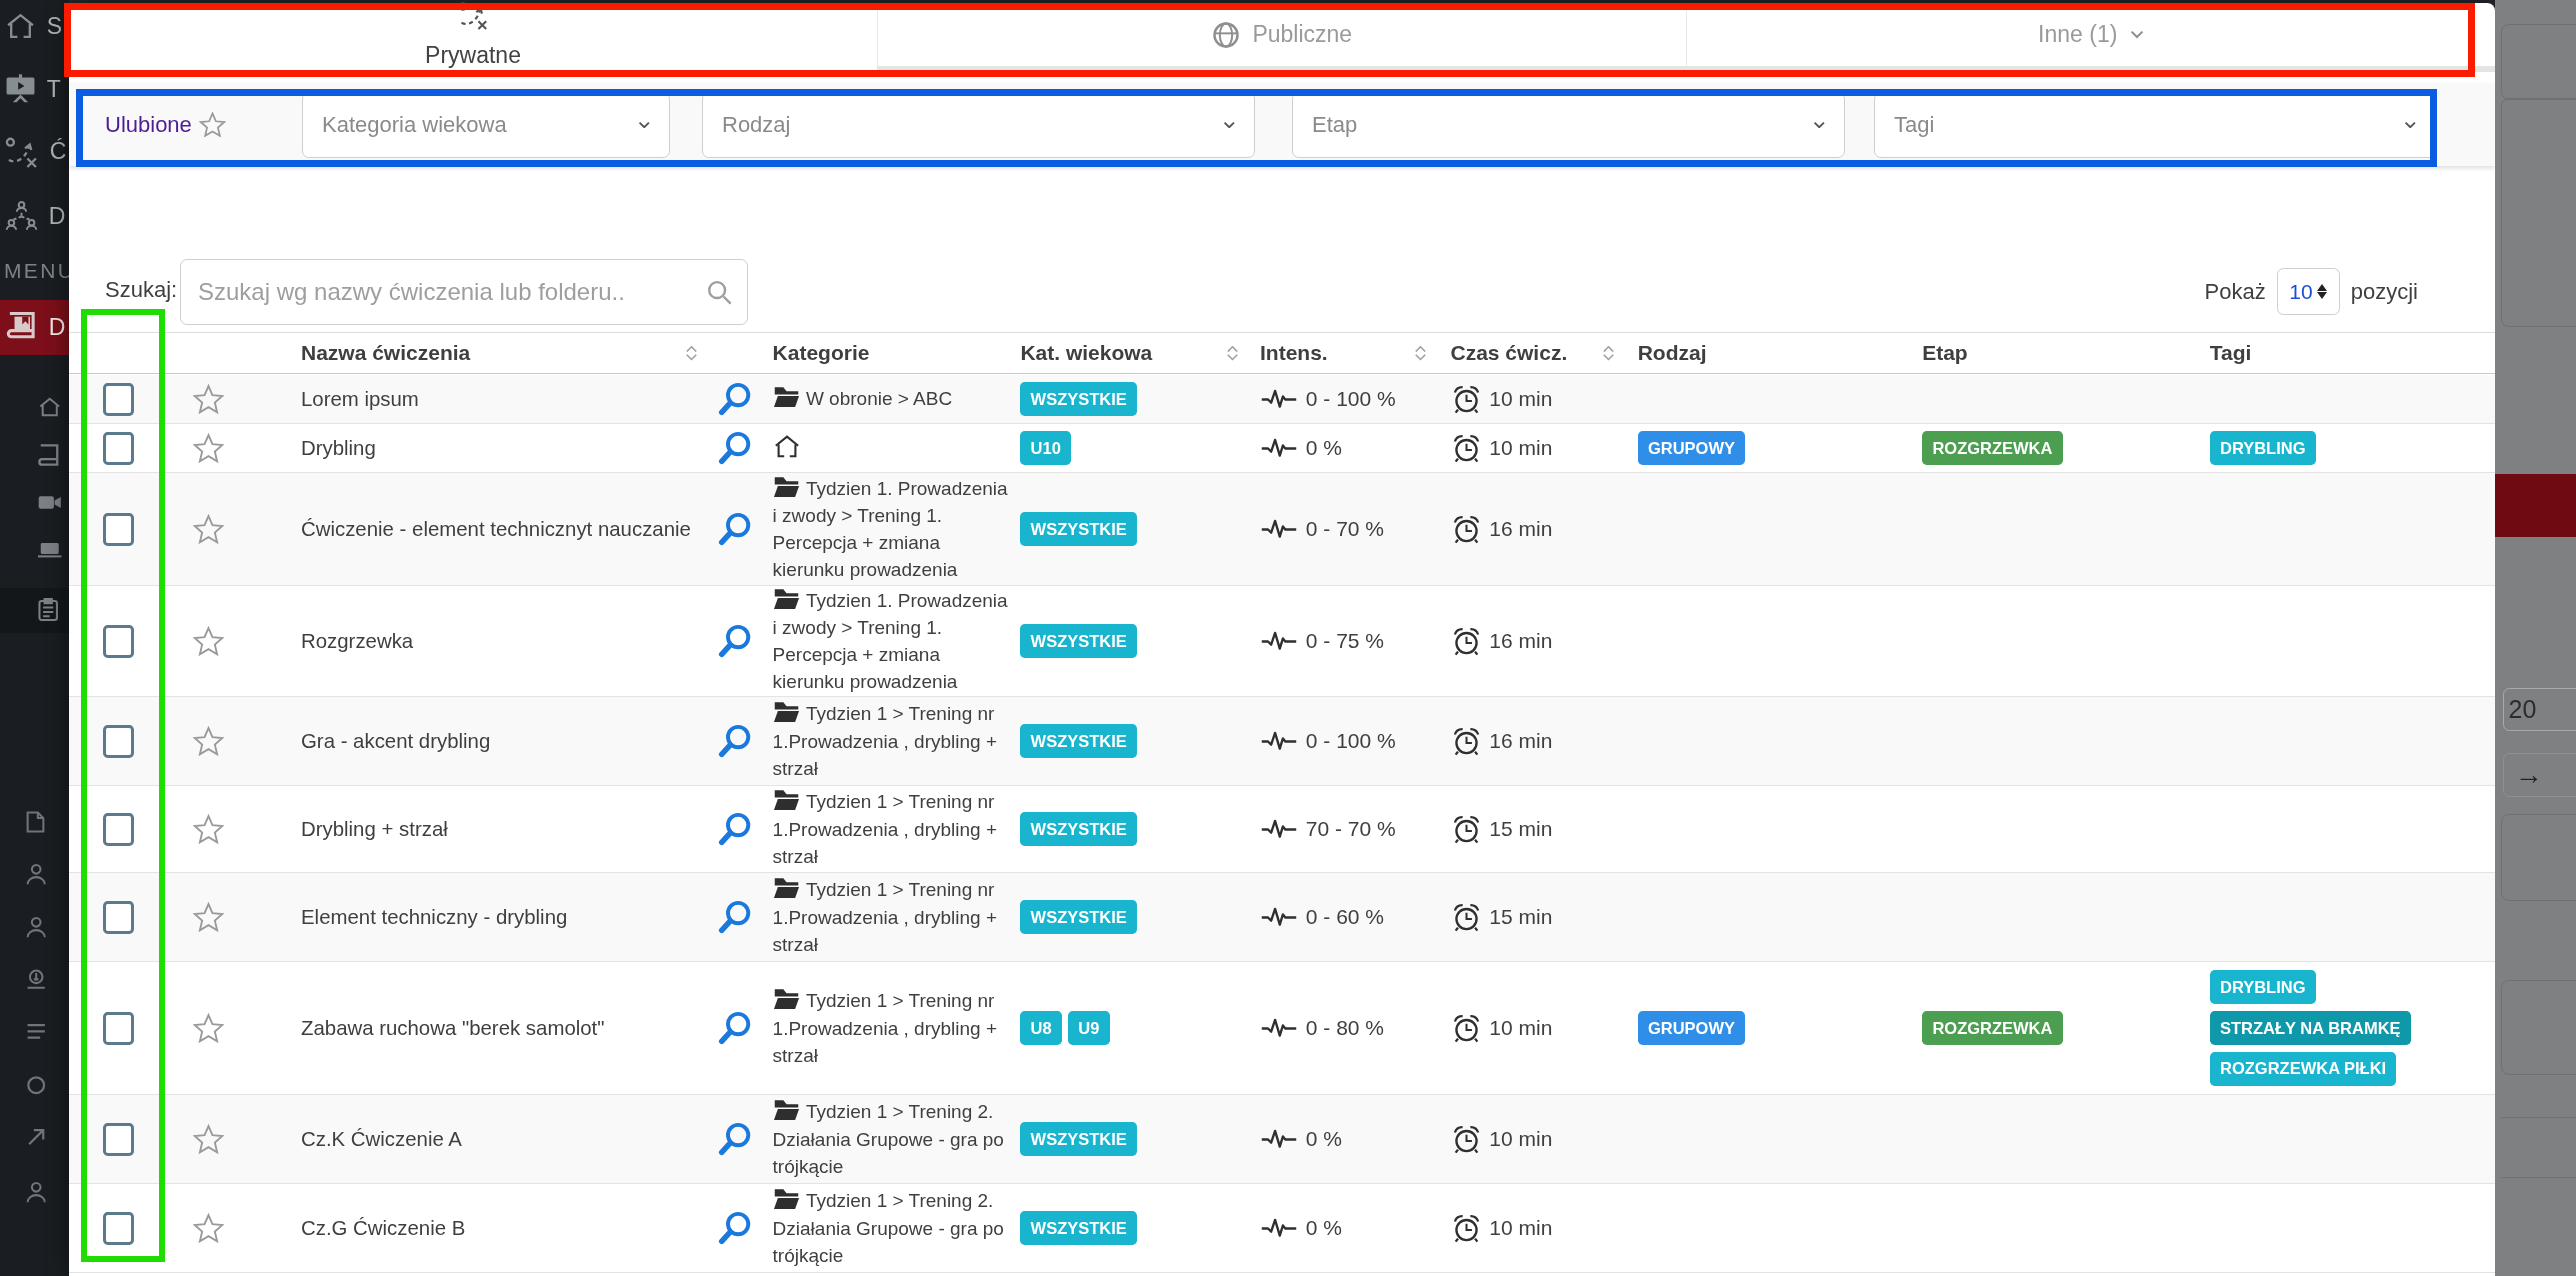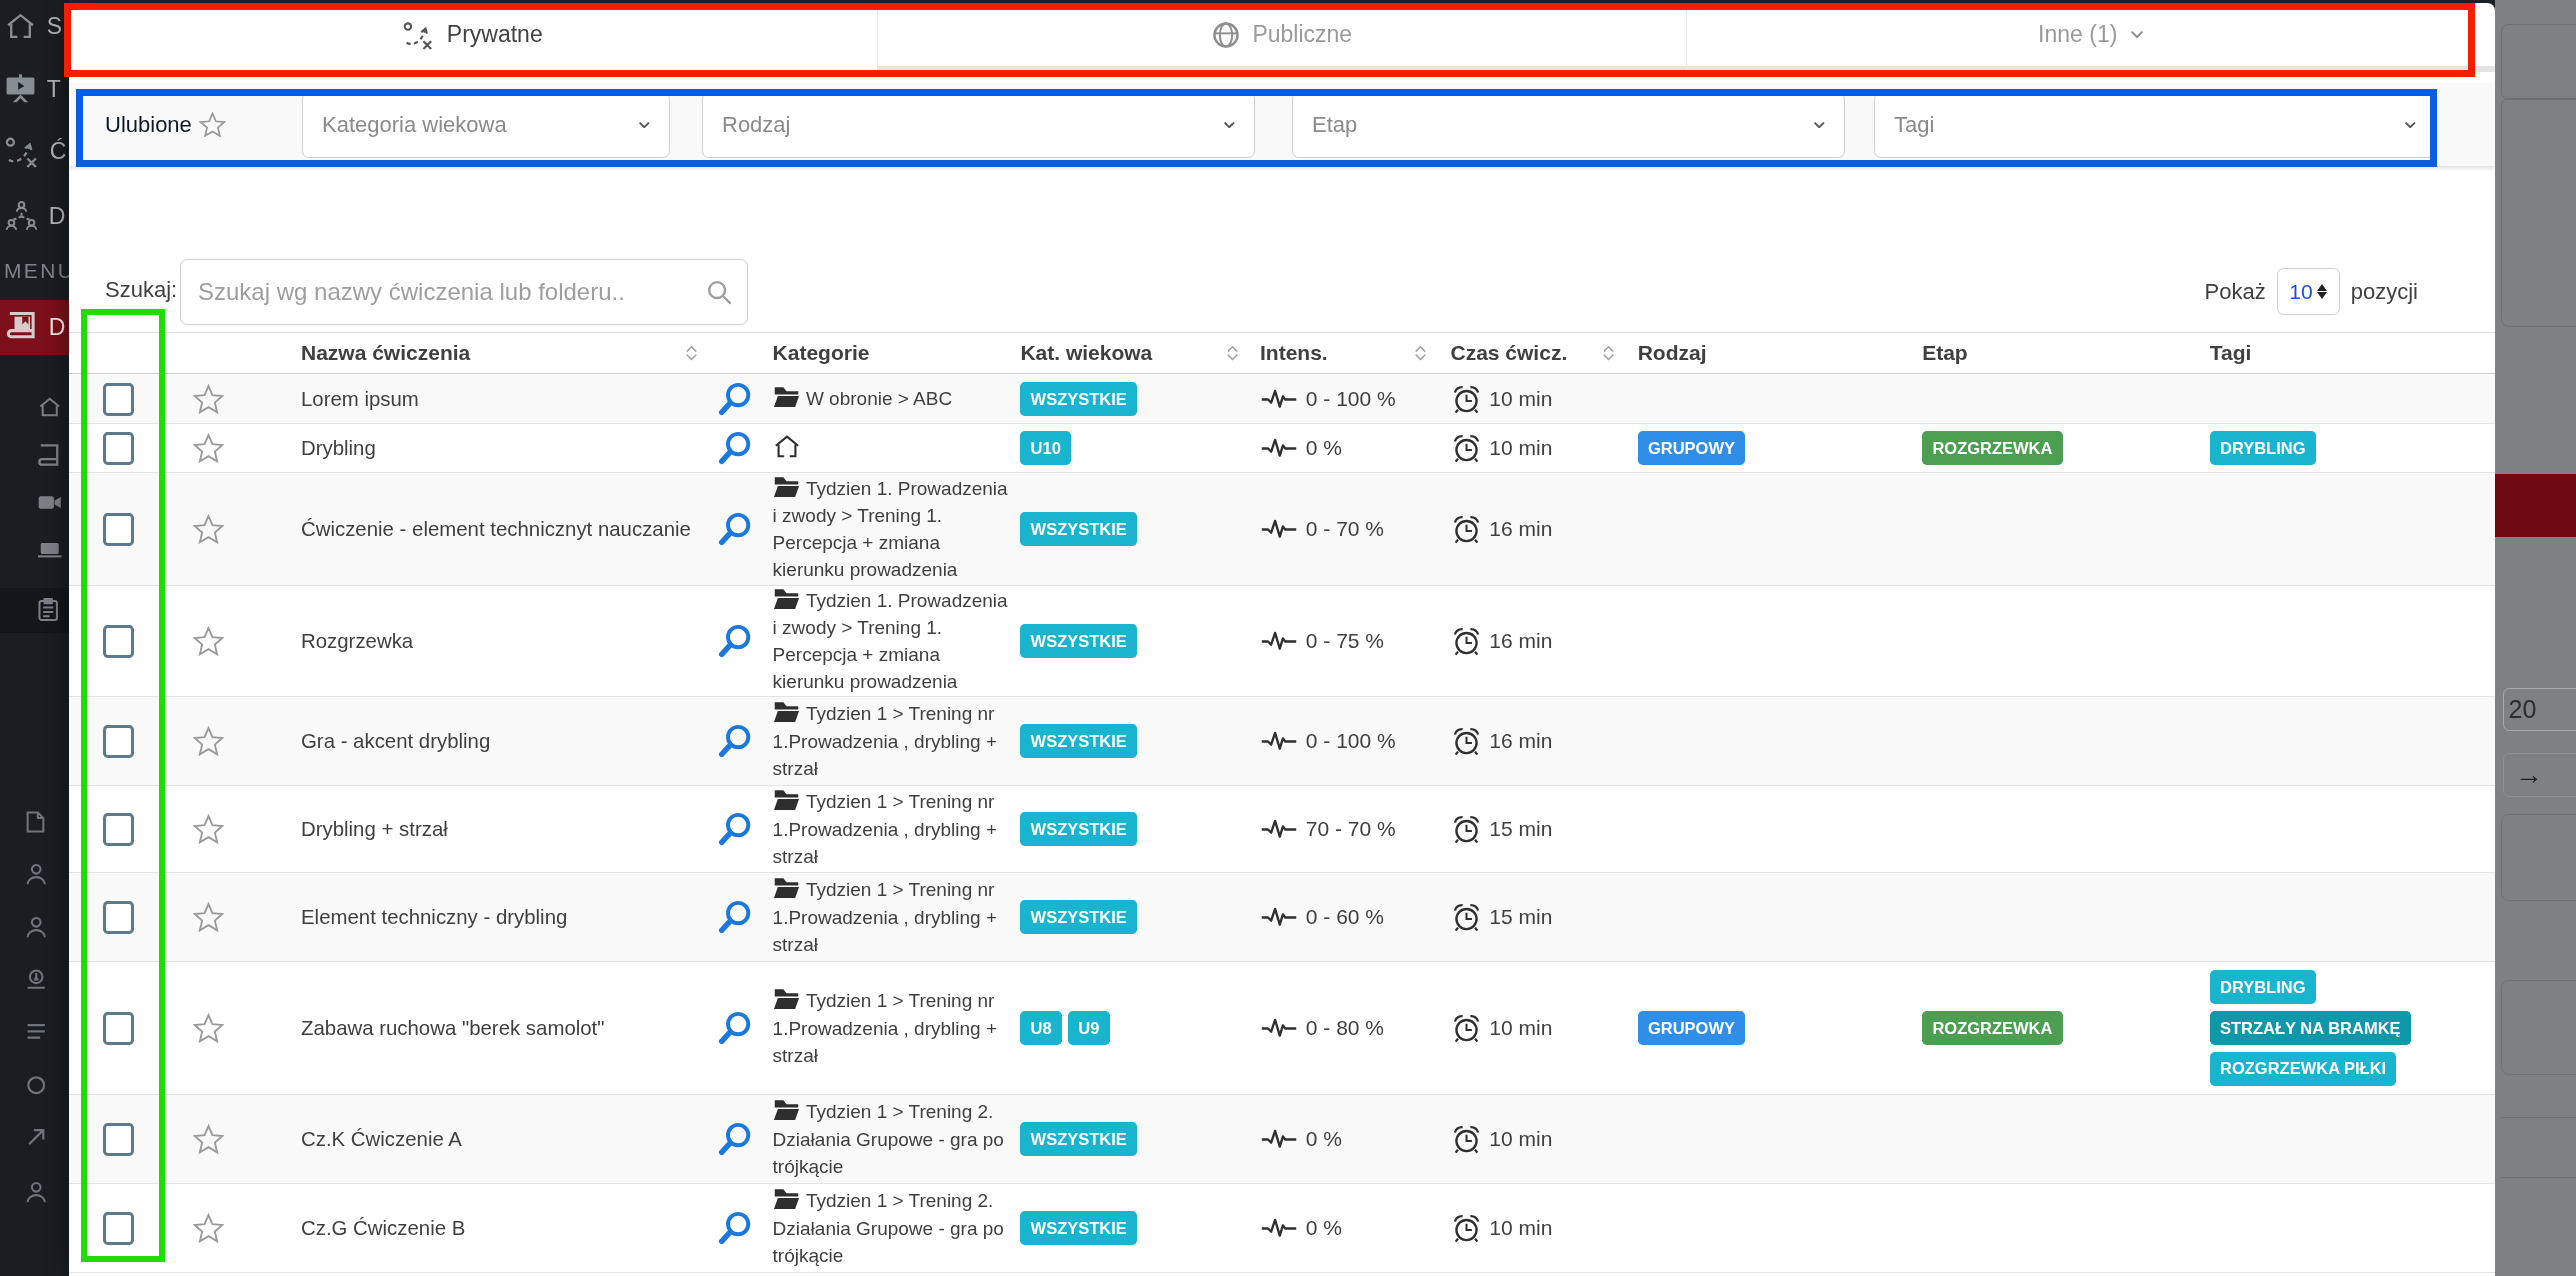--- a/index.html
+++ b/index.html
@@ -18,27 +18,27 @@
   .sb-active .sb-ico{color:#d8c9ca;}
   .sb-active .sb-letter{color:#f2e8e8;}
   .sb-sub{position:absolute;left:38px;color:#7b8187;}
   .sb-low{position:absolute;left:26px;color:#6f757c;}
   .sb-dark-band{position:absolute;left:0;top:588px;width:69px;height:45px;background:#14171a;}
   
   #modal{position:absolute;left:69px;top:3.1px;width:2426px;height:1273px;background:#fff;border-radius:7.8px 7.8px 0 0;box-shadow:0 0 23.5px rgba(0,0,0,.45);}
   
   #tabs{position:absolute;left:0;top:0;width:2426px;height:69px;display:flex;}
   .tab{flex:1;display:flex;align-items:center;justify-content:center;gap:12.5px;font-size:23px;color:#9a9a9a;border-bottom:6.3px solid #e4e4e4;border-left:0.8px solid #e8e8e8;cursor:pointer;}
-  .tab:first-child{border-left:none;}
+  .tab:first-child{border-left:none;flex-direction:column;}
   .tab.active{color:#424242;border-bottom:6.3px solid transparent;}
   .tab .t-ico{color:#8f8f8f;}
   .tab.active .t-ico{color:#555;}
   
   #filterband{position:absolute;left:0;top:80px;width:2426px;height:83px;background:#f9f9f9;box-shadow:0 3.1px 4.7px rgba(0,0,0,.14);display:flex;align-items:center;}
-  #fav{position:absolute;left:36px;display:flex;align-items:center;gap:7px;font-size:22px;color:#0f172a;}
+  #fav{position:absolute;left:36px;display:flex;align-items:center;gap:7px;font-size:22px;color:#4c1d95;}
   .dropdown{position:absolute;height:66px;background:#fff;border:1.6px solid #cfcfcf;border-radius:7px;display:flex;align-items:center;font-size:22px;color:#8a8a8a;padding:0 19px;box-sizing:border-box;cursor:pointer;}
   .dropdown .chev{margin-left:auto;color:#555;}
   #dd0{left:233px;width:368px;}
   #dd1{left:633px;width:553px;}
   #dd2{left:1223px;width:553px;}
   #dd3{left:1805px;width:562px;}
   
   #searchlabel{position:absolute;left:36px;top:274px;font-size:22px;color:#3f3f3f;}
   #searchbox{position:absolute;left:111px;top:256px;width:568px;height:66px;border:1.6px solid #cfcfcf;border-radius:7px;background:#fff;box-sizing:border-box;display:flex;align-items:center;}
   #searchbox input{flex:1;border:none;outline:none;font-family:"Liberation Sans",sans-serif;font-size:24px;color:#444;padding:0 7.8px 0 17px;background:transparent;}

